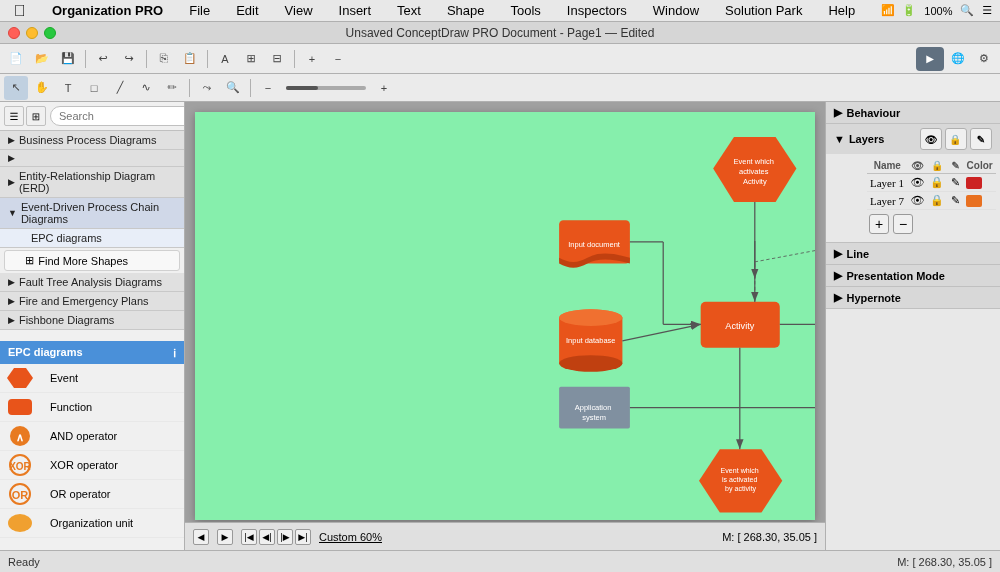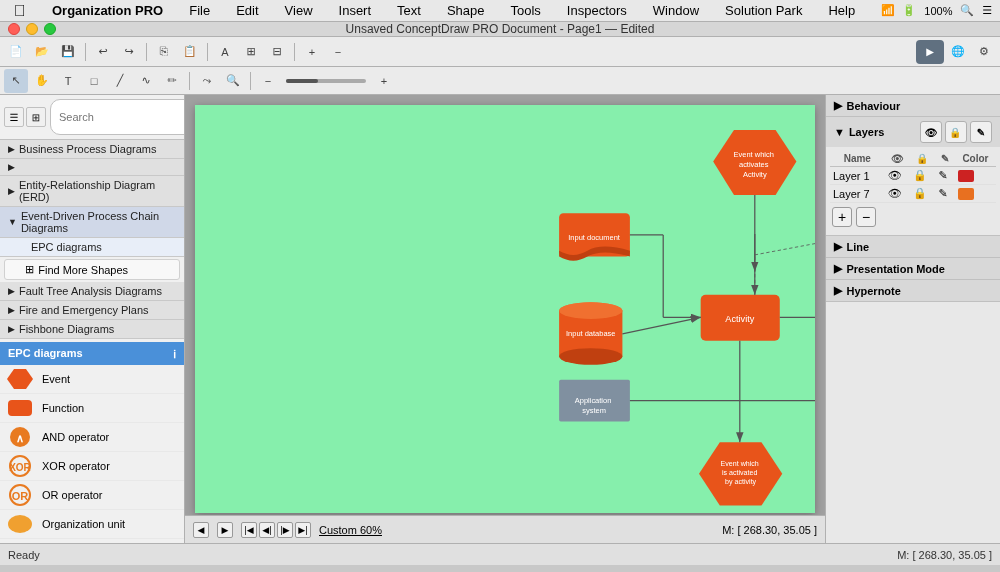--- a/index.html
+++ b/index.html
@@ -13,21 +13,21 @@
       display: flex;
       align-items: center;
       padding: 0 8px;
       gap: 16px;
       font-size: 13px;
     }
     .menu-item { cursor: pointer; padding: 2px 6px; border-radius: 4px; white-space: nowrap; }
 
     
     #titlebar {
-      height: 15px;
+      height: 22px;
       background: #d6d6d6;
       display: flex;
       align-items: center;
       justify-content: center;
       border-bottom: 1px solid #b0b0b0;
       font-size: 12px;
       color: #333;
     }
     .traffic-lights { position: absolute; left: 8px; display: flex; gap: 6px; align-items: center; }
     .tl { width: 12px; height: 12px; border-radius: 50%; }
@@ -81,21 +81,21 @@
 
     #search-bar {
       padding: 4px;
       display: flex;
       align-items: center;
       gap: 4px;
       border-bottom: 1px solid #c0c0c0;
     }
     #search-input {
       flex: 1;
-      height: 36px;
+      height: 20px;
       border: 1px solid #c0c0c0;
       border-radius: 10px;
       padding: 0 8px;
       font-size: 11px;
       background: white;
     }
 
     #shape-list {
       flex: 1;
       overflow-y: auto;
@@ -137,21 +137,21 @@
       font-size: 11px;
       font-weight: bold;
       display: flex;
       align-items: center;
       justify-content: space-between;
     }
     .epc-item {
       display: flex;
       align-items: center;
       padding: 3px 6px;
-      gap: 8px;
+      gap: 16px;
       border-bottom: 1px solid #e8e8e8;
       cursor: pointer;
       font-size: 11px;
     }
     .epc-shape { width: 28px; height: 22px; display: flex; align-items: center; justify-content: center; flex-shrink: 0; }
 
     
     #canvas-area {
       flex: 1;
       background: #a0a0a0;
@@ -201,26 +201,26 @@
       padding: 4px 8px;
       background: #d8d8d8;
       display: flex;
       align-items: center;
       gap: 4px;
       cursor: pointer;
       font-size: 11px;
       font-weight: bold;
     }
 
-    #layers-panel { padding: 4px; }
+    #layers-panel { padding: 4px; margin-left: 37px; }
     .layer-tb-btn { width: 22px; height: 22px; border: 1px solid #b0b0b0; background: #f0f0f0; border-radius: 3px; cursor: pointer; display: flex; align-items: center; justify-content: center; font-size: 10px; }
 
     .layers-table { width: 100%; border-collapse: collapse; }
     .layers-table th { font-size: 10px; color: #555; padding: 2px 3px; border-bottom: 1px solid #c0c0c0; }
-    .layers-table td { padding: 2px 3px; border-bottom: 1px solid #e0e0e0; font-size: 11px; }
+    .layers-table td { padding: 2px 3px; border-bottom: 1px solid #e0e0e0; font-size: 11px; font-family: Liberation Serif, serif; }
     .layer-row.selected td { background: #3060c0; color: white; }
     .layer-color { width: 16px; height: 12px; border-radius: 2px; }
     .layer-icon { font-size: 10px; cursor: pointer; }
     .layer-add-remove { display: flex; gap: 4px; padding: 4px 2px; }
     .add-remove-btn { width: 20px; height: 20px; border: 1px solid #999; background: #f0f0f0; border-radius: 3px; cursor: pointer; display: flex; align-items: center; justify-content: center; font-size: 14px; line-height: 1; }
 
     
     #statusbar {
       height: 22px;
       background: #e0e0e0;

